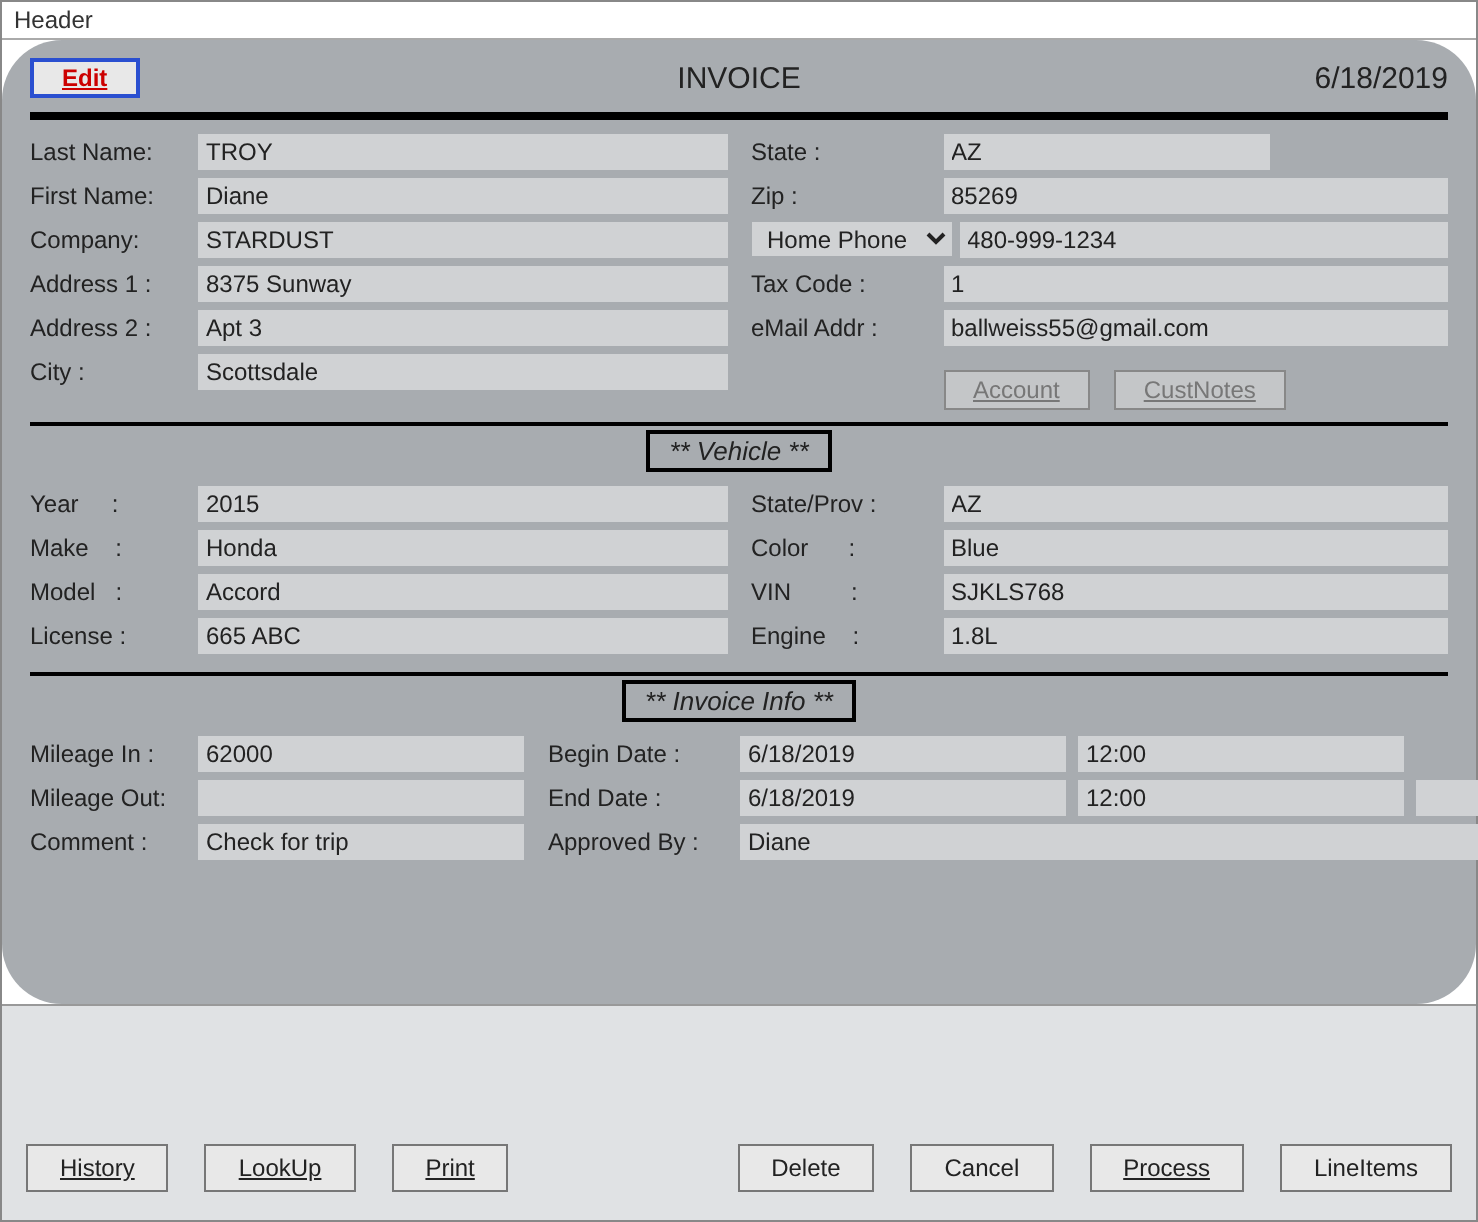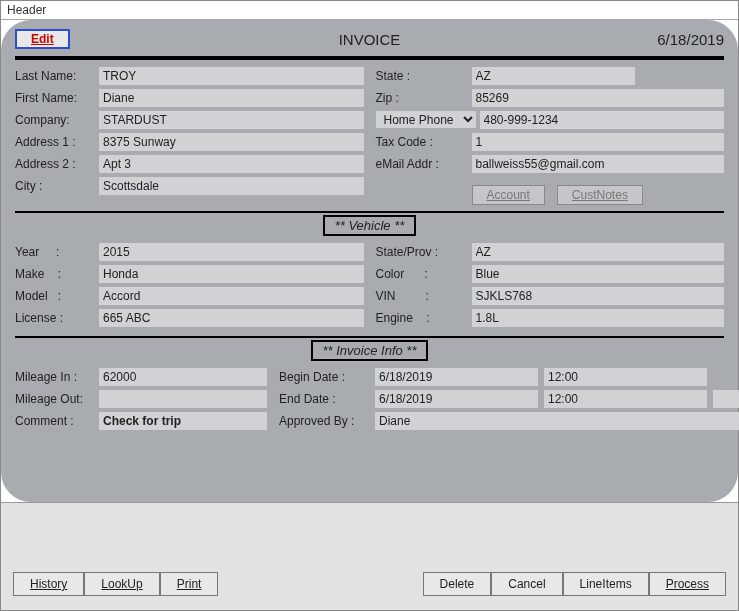--- a/index.html
+++ b/index.html
@@ -131,34 +131,35 @@
     padding: 2px 14px;
     font-size: 12px;
     text-decoration: underline;
     cursor: pointer;
   }
   .footer {
     background: #e0e2e4;
     border-top: 1px solid #999;
     padding: 28px 12px 14px 12px;
     display: flex;
+    gap: 18px;
     align-items: flex-end;
     height: 108px;
   }
   .footer .spacer { flex: 1; }
   .foot-btn {
     background: #e8e8e8;
     border: 1px solid #777;
     padding: 4px 16px;
     font-size: 12px;
     color: #222;
     cursor: pointer;
   }
   .foot-btn.u { text-decoration: underline; }
-  .comment-input { flex: 1; font-weight: bold; }
+  .comment-input { flex: 1; }
 </style>
 </head>
 <body>
 
 <div class="window">
   <div class="titlebar">Header</div>
 
   <div class="form-area">
 
     <div class="top-row">
@@ -312,16 +313,16 @@
 
   </div>
 
   <div class="footer">
     <button class="foot-btn u">History</button>
     <button class="foot-btn u">LookUp</button>
     <button class="foot-btn u">Print</button>
     <div class="spacer"></div>
     <button class="foot-btn">Delete</button>
     <button class="foot-btn">Cancel</button>
+    <button class="foot-btn u">Process</button>
     <button class="foot-btn">LineItems</button>
-    <button class="foot-btn u">Process</button>
   </div>
 </div>
 
 </body></html>

